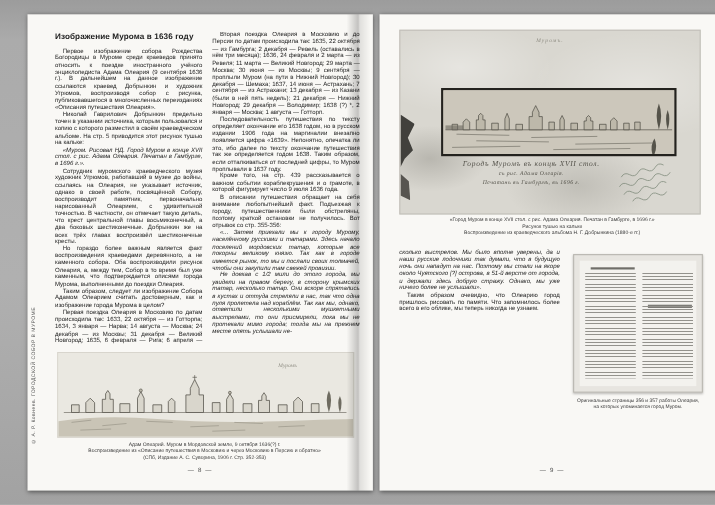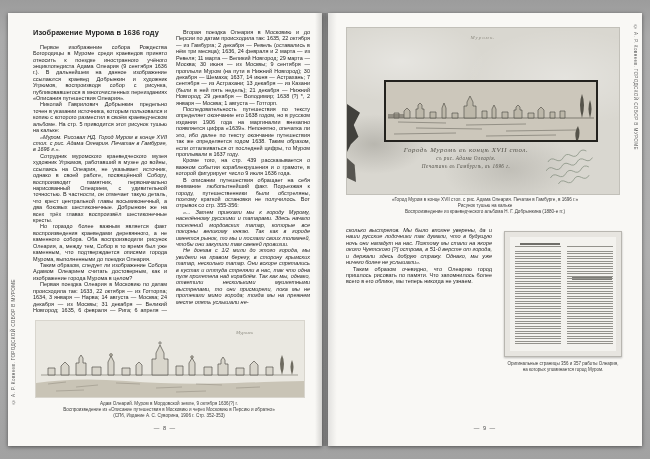--- a/index.html
+++ b/index.html
@@ -2,21 +2,21 @@
 <html><head>
 <meta charset="utf-8">
 <style>
   html,body { margin:0; padding:0; }
   .canvas {
     position:relative; width:650px; height:459px; overflow:hidden;
     background:linear-gradient(180deg,#9c9c9c 0%,#ababab 8%,#b0b0b0 55%,#a2a2a2 100%);
     font-family:"Liberation Sans", sans-serif; color:#1c1c1c;
   }
   .page { position:absolute; top:13px; height:433px; background:#f9f8f5;
-          box-shadow:0 1px 4px rgba(0,0,0,.5); }
+          box-shadow:0 1px 4px rgba(0,0,0,.5);margin-left:17px; }
   .page.left  { left:8px;  width:314px; }
   .page.right { left:328px; width:314px; }
   .gutter { position:absolute; left:315px; top:13px; width:22px; height:433px;
             background:linear-gradient(90deg,rgba(0,0,0,0),rgba(0,0,0,.22) 48%,rgba(0,0,0,.10) 55%,rgba(0,0,0,0));
             pointer-events:none; }
 
   
   .vt { position:absolute; font-size:4.6px; color:#5a5a5a; letter-spacing:.4px; white-space:nowrap; }
   .vt.vleft  { left:3px; bottom:42px; writing-mode:vertical-rl; transform:rotate(180deg); }
   .vt.vright { right:4px; top:12px;  writing-mode:vertical-rl; }

